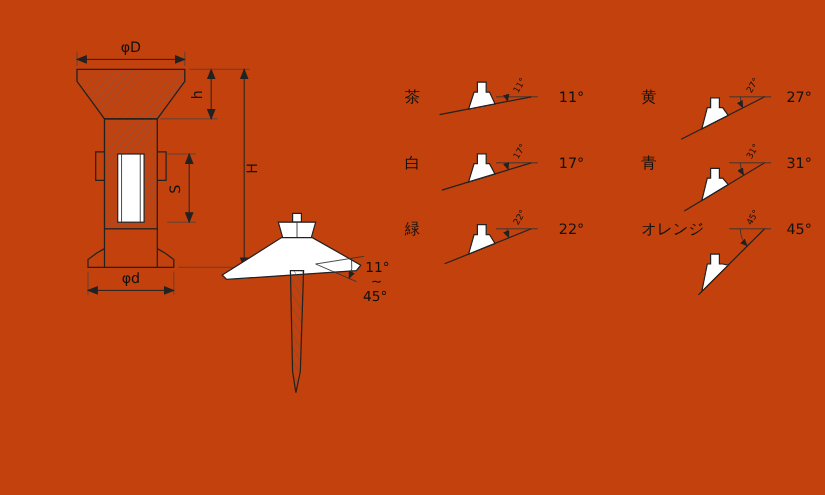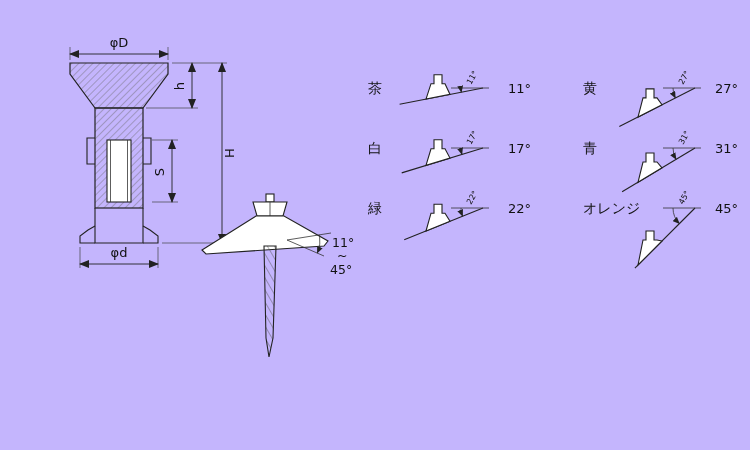--- a/index.html
+++ b/index.html
@@ -1,16 +1,16 @@
 <!DOCTYPE html>
 <html><head>
 <meta charset="utf-8">
 <style>
   html,body{margin:0;padding:0;background:#ffffff;}
-  .stage{position:relative;width:750px;height:450px;background:#c4b5fd;overflow:hidden;}
+  .stage{position:relative;width:750px;height:450px;background:#c2410c;overflow:hidden;}
   svg{display:block;}
   text{fill:#111111;font-family:"DejaVu Sans","Liberation Sans",sans-serif;}
   .open{fill:none;stroke:#222222;stroke-width:1.1;}
   .thin{fill:none;stroke:#333333;stroke-width:0.8;}
   .ext{stroke:#444444;stroke-width:0.7;}
   .dim{stroke:#222222;stroke-width:0.9;fill:none;}
   .hatched{fill:url(#hatch);stroke:#222222;stroke-width:1.2;}
   .bore{fill:#ffffff;stroke:#222222;stroke-width:1.1;}
   .threaded{fill:url(#thread);stroke:#222222;stroke-width:1.1;}
   .part{fill:#ffffff;stroke:#222222;stroke-width:1.1;}

